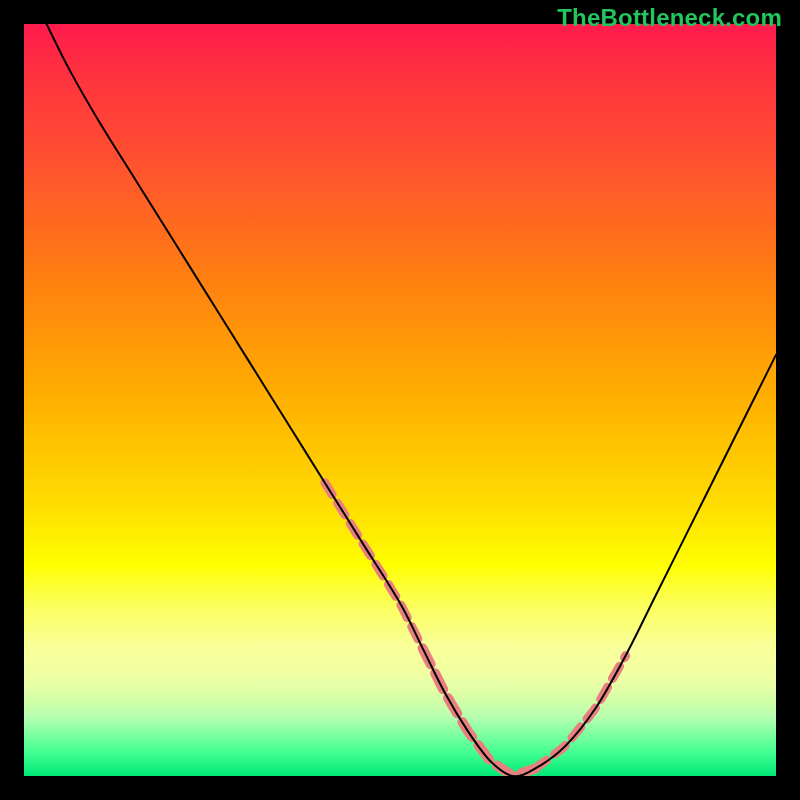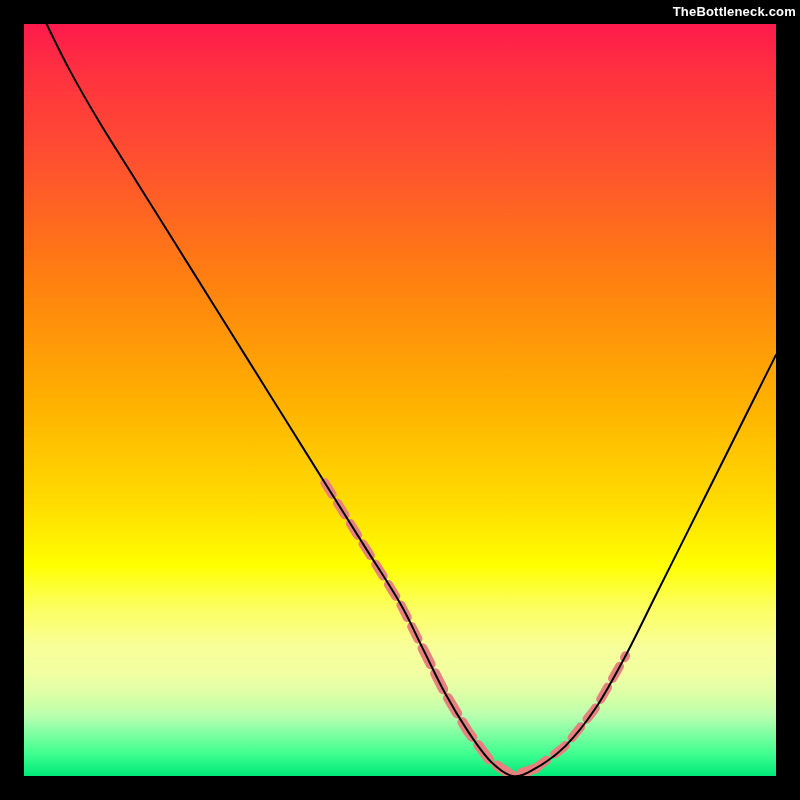--- a/index.html
+++ b/index.html
@@ -41,25 +41,25 @@
       rgba(255,255,200,0.0) 0%,
       rgba(255,255,220,0.35) 30%,
       rgba(255,255,230,0.5) 55%,
       rgba(255,255,230,0.35) 80%,
       rgba(255,255,230,0.0) 100%
     );
   }
   .watermark {
     position: absolute;
     top: 4px;
-    right: 4px;
+    right: 18px;
     font-family: Arial, Helvetica, sans-serif;
-    font-size: 13px;
+    font-size: 24px;
     font-weight: 600;
-    color: #ffffff;
+    color: #22c55e;
     letter-spacing: 0.2px;
   }
   svg.plot {
     position: absolute;
     left: 24px;
     top: 24px;
     width: 752px;
     height: 752px;
   }
 </style>

